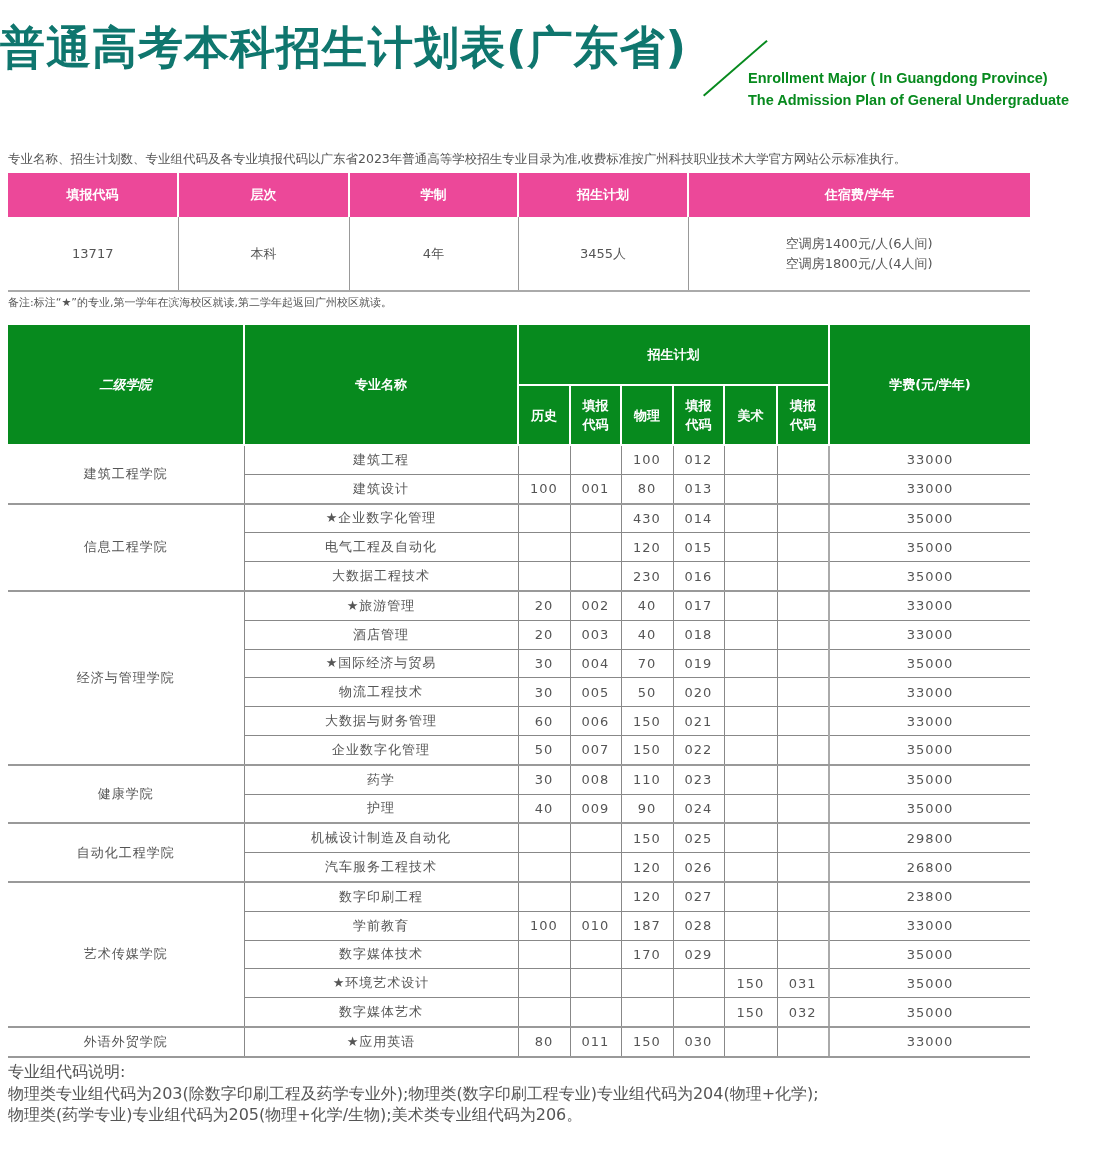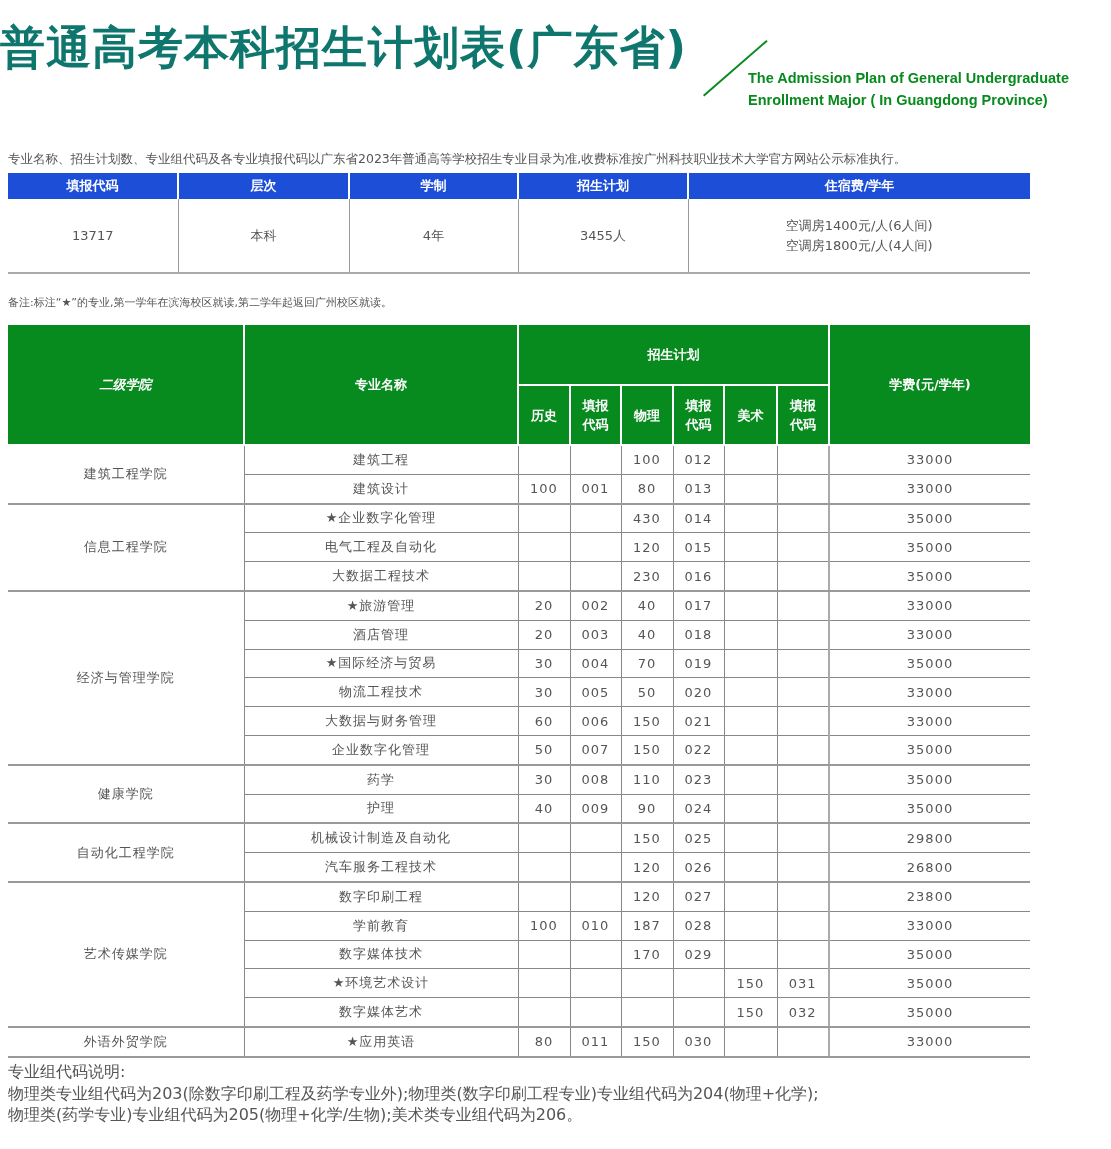--- a/index.html
+++ b/index.html
@@ -3,21 +3,21 @@
 <meta charset="utf-8">
 <style>
   html,body{margin:0;padding:0;background:#ffffff;}
   body{width:1111px;height:1149px;position:relative;overflow:hidden;font-family:"DejaVu Sans","Liberation Sans",sans-serif;color:#555;}
   .title{position:absolute;left:0;top:18px;font-size:45px;font-weight:bold;color:#0f766e;letter-spacing:1px;white-space:nowrap;line-height:60px;}
   .slash{position:absolute;left:700px;top:38px;width:84px;height:2px;background:#078a1e;transform-origin:0 0;transform:translate(3px,57px) rotate(-41deg);}
   .subtitle{position:absolute;left:748px;top:67px;font-size:14.5px;font-weight:bold;color:#078a1e;line-height:22px;white-space:nowrap;font-family:"Liberation Sans",sans-serif;}
   .intro{position:absolute;left:8px;top:151px;font-size:12.5px;color:#555;white-space:nowrap;}
   table{border-collapse:collapse;position:absolute;left:8px;table-layout:fixed;}
   .t1{top:173px;width:1022px;}
-  .t1 th{background:#1d4ed8;color:#fff;font-size:13px;font-weight:bold;height:26px;border-left:2px solid #fff;padding:0;}
+  .t1 th{background:#ec4899;color:#fff;font-size:13px;font-weight:bold;height:44px;border-left:2px solid #fff;padding:0;}
   .t1 th:first-child{border-left:none;}
   .t1 td{height:73px;font-size:13px;color:#555;text-align:center;border-left:1px solid #999;border-bottom:2px solid #aaa;padding:0;line-height:20px;}
   .t1 td:first-child{border-left:none;}
   .remark{position:absolute;left:8px;top:295px;font-size:11px;color:#555;white-space:nowrap;}
   .t2{top:325px;width:1022px;}
   .t2 th{background:#078a1e;color:#fff;font-size:13px;font-weight:bold;padding:0;border:2px solid #fff;line-height:19px;}
   .t2 thead tr:first-child th{border-top:none;}
   .t2 th.first{border-left:none;font-style:italic;}
   .t2 th.last{border-right:none;}
   .t2 td{height:27.8px;font-size:13px;color:#555;text-align:center;padding:0;border:1px solid #888;letter-spacing:1px;}
@@ -25,22 +25,22 @@
   .t2 td.fee{border-right:none;border-left:2px solid #aaa;text-align:center;}
   .t2 tr.grp-end td{border-bottom:2px solid #999;}
   .notes{position:absolute;left:8px;top:1061px;font-size:16px;color:#555;line-height:21.5px;white-space:nowrap;}
 </style>
 </head>
 <body>
 
 <div class="title">普通高考本科招生计划表(广东省)</div>
 <div class="slash"></div>
 <div class="subtitle">
+  <div>Enrollment Major ( In Guangdong Province)</div>
   <div>The Admission Plan of General Undergraduate</div>
-  <div>Enrollment Major ( In Guangdong Province)</div>
 </div>
 
 <div class="intro">专业名称、招生计划数、专业组代码及各专业填报代码以广东省2023年普通高等学校招生专业目录为准,收费标准按广州科技职业技术大学官方网站公示标准执行。</div>
 
 <table class="t1">
   <colgroup>
       <col style="width:170px">
       <col style="width:171px">
       <col style="width:169px">
       <col style="width:170px">

